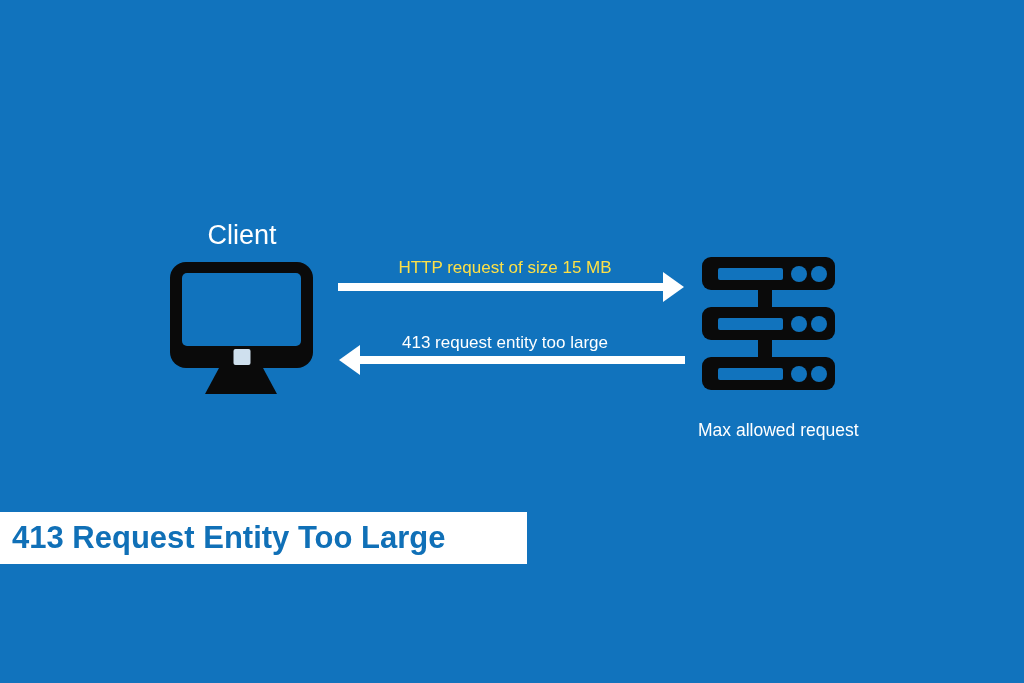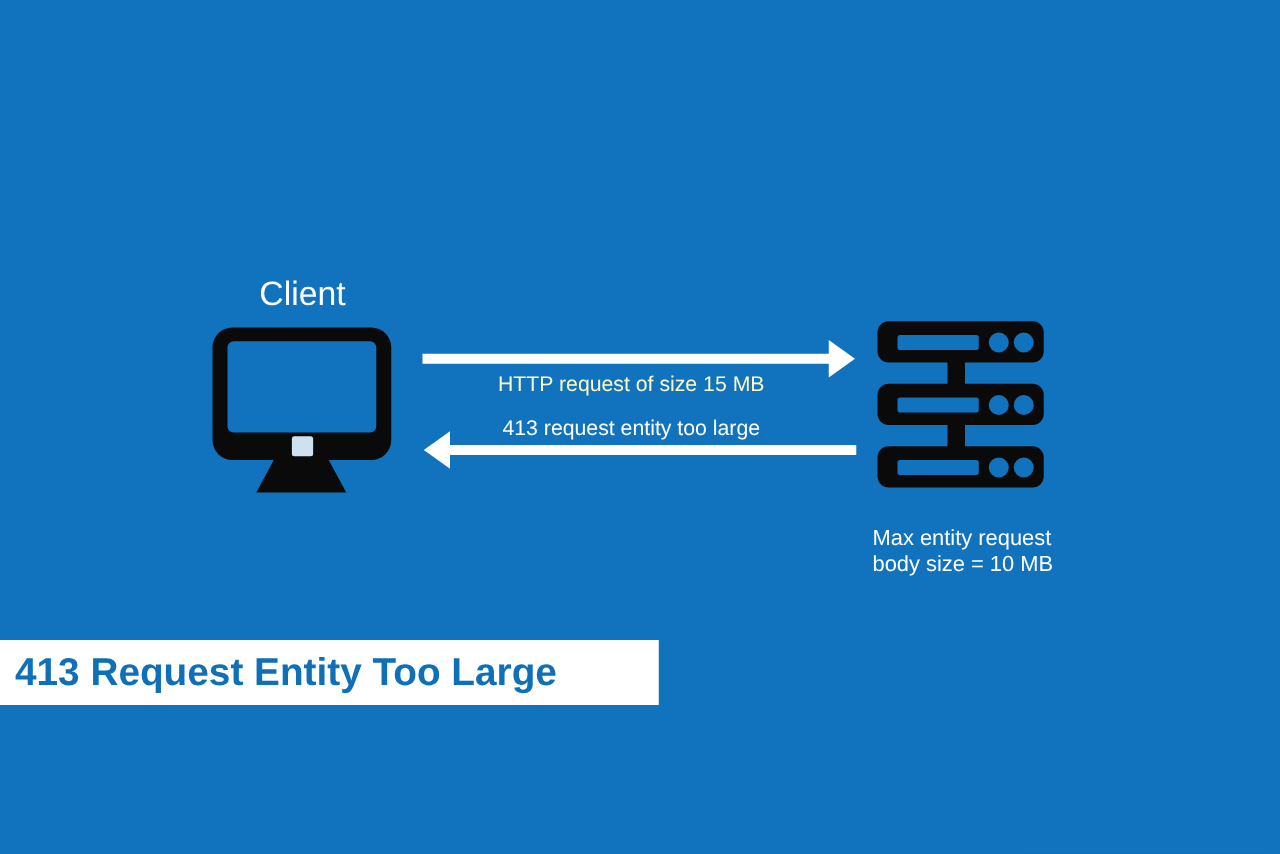--- a/index.html
+++ b/index.html
@@ -40,21 +40,21 @@
   .arrow-request-shaft{
     position:absolute;left:338px;top:283px;width:326px;height:8px;background:#ffffff;
   }
   .arrow-request-head{
     position:absolute;left:663px;top:272px;width:0;height:0;
     border-top:15px solid transparent;border-bottom:15px solid transparent;
     border-left:21px solid #ffffff;
   }
   .label-request{
     position:absolute;left:350px;top:258px;width:310px;
-    text-align:center;color:#fef9c3;font-size:17px;margin-top:40px;
+    text-align:center;color:#fde047;font-size:17px;
   }
   .arrow-response-shaft{
     position:absolute;left:360px;top:356px;width:325px;height:8px;background:#ffffff;
   }
   .arrow-response-head{
     position:absolute;left:339px;top:345px;width:0;height:0;
     border-top:15px solid transparent;border-bottom:15px solid transparent;
     border-right:21px solid #ffffff;
   }
   .label-response{
@@ -135,21 +135,20 @@
       <div class="server-dot d1"></div>
       <div class="server-dot d2"></div>
     </div>
     <div class="server-bar b3">
       <div class="server-slot"></div>
       <div class="server-dot d1"></div>
       <div class="server-dot d2"></div>
     </div>
   </div>
   <div class="server-caption">
-    <div>Max entity request</div>
-    <div>body size = 10 MB</div>
+    <div>Max allowed request</div>
   </div>
 
   <div class="banner">
     <div class="banner-title">413 Request Entity Too Large</div>
   </div>
 
 </div>
 
 </body></html>

